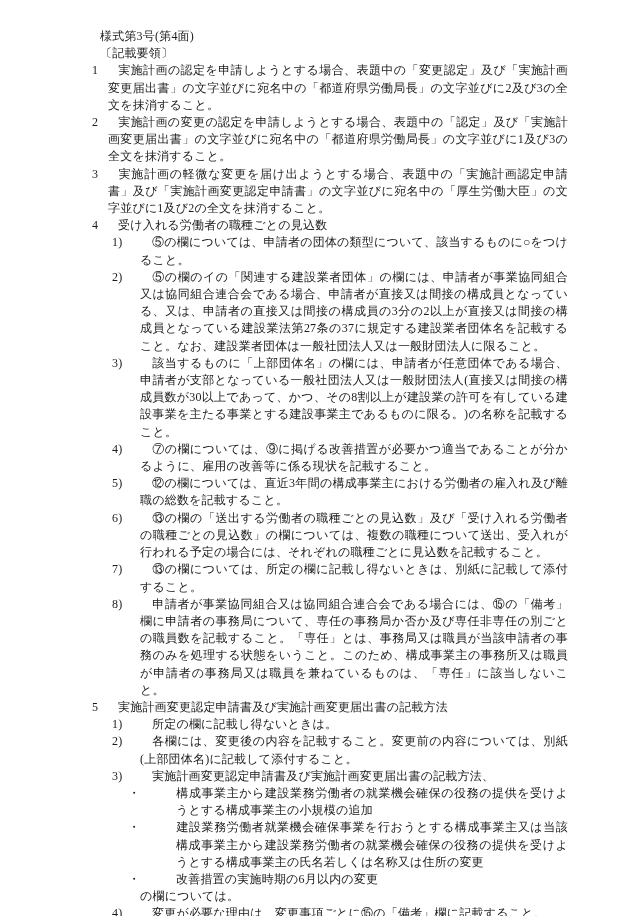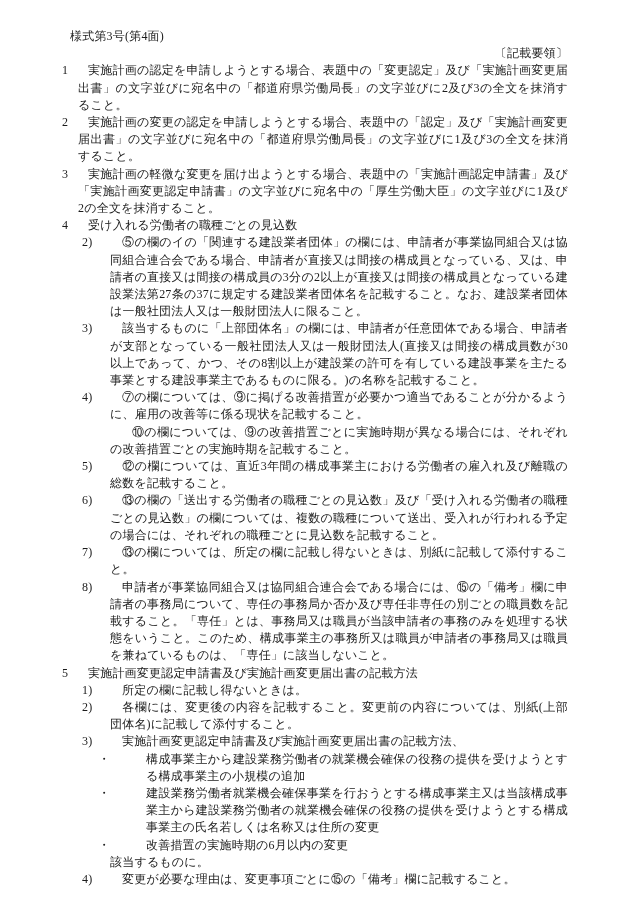--- a/index.html
+++ b/index.html
@@ -8,28 +8,28 @@
     width: 630px;
     height: 916px;
     overflow: hidden;
     font-family: "Liberation Serif", "DejaVu Serif", serif;
     color: #1b1b1b;
   }
   .page {
     width: 630px;
     height: 916px;
     background: #ffffff;
-    padding: 28px 62px 10px 70px;
+    padding: 28px 62px 10px 100px;
     font-size: 12px;
     line-height: 17.2px;
     letter-spacing: 0.2px;
   }
   p { text-align: justify; }
   .form-label { white-space: nowrap; }
-  .section-heading { white-space: nowrap; text-align: right; }
+  .section-heading { white-space: nowrap; }
   
   .item { padding-left: 8px; text-indent: -8px; }
   .item .inum { display: inline-block; width: 18px; }
   
   .sub { padding-left: 40px; text-indent: -14px; }
   .sub .snum { display: inline-block; width: 26px; }
   
   .sub-extra { padding-left: 40px; text-indent: 22px; }
   
   .bullet { padding-left: 76px; text-indent: -24px; }
@@ -46,28 +46,28 @@
   <div class="section-heading">〔記載要領〕</div>
 
   <p class="item"><span class="inum">1</span><span>実施計画の認定を申請しようとする場合、表題中の「変更認定」及び「実施計画変更届出書」の文字並びに宛名中の「都道府県労働局長」の文字並びに2及び3の全文を抹消すること。</span></p>
 
   <p class="item"><span class="inum">2</span><span>実施計画の変更の認定を申請しようとする場合、表題中の「認定」及び「実施計画変更届出書」の文字並びに宛名中の「都道府県労働局長」の文字並びに1及び3の全文を抹消すること。</span></p>
 
   <p class="item"><span class="inum">3</span><span>実施計画の軽微な変更を届け出ようとする場合、表題中の「実施計画認定申請書」及び「実施計画変更認定申請書」の文字並びに宛名中の「厚生労働大臣」の文字並びに1及び2の全文を抹消すること。</span></p>
 
   <p class="item"><span class="inum">4</span><span>受け入れる労働者の職種ごとの見込数</span></p>
 
+  <p class="sub"><span class="snum">1)</span><span>⑤の欄については、申請者の団体の類型について、該当するものに○をつけること。</span></p>
 
   <p class="sub"><span class="snum">2)</span><span>⑤の欄のイの「関連する建設業者団体」の欄には、申請者が事業協同組合又は協同組合連合会である場合、申請者が直接又は間接の構成員となっている、又は、申請者の直接又は間接の構成員の3分の2以上が直接又は間接の構成員となっている建設業法第27条の37に規定する建設業者団体名を記載すること。なお、建設業者団体は一般社団法人又は一般財団法人に限ること。</span></p>
 
   <p class="sub"><span class="snum">3)</span><span>該当するものに「上部団体名」の欄には、申請者が任意団体である場合、申請者が支部となっている一般社団法人又は一般財団法人(直接又は間接の構成員数が30以上であって、かつ、その8割以上が建設業の許可を有している建設事業を主たる事業とする建設事業主であるものに限る。)の名称を記載すること。</span></p>
 
   <p class="sub"><span class="snum">4)</span><span>⑦の欄については、⑨に掲げる改善措置が必要かつ適当であることが分かるように、雇用の改善等に係る現状を記載すること。</span></p>
 
-  <p class="sub-extra">⑩の欄については、⑨の改善措置ごとに実施時期が異なる場合には、それぞれの改善措置ごとの実施時期を記載すること。</p>
 
   <p class="sub"><span class="snum">5)</span><span>⑫の欄については、直近3年間の構成事業主における労働者の雇入れ及び離職の総数を記載すること。</span></p>
 
   <p class="sub"><span class="snum">6)</span><span>⑬の欄の「送出する労働者の職種ごとの見込数」及び「受け入れる労働者の職種ごとの見込数」の欄については、複数の職種について送出、受入れが行われる予定の場合には、それぞれの職種ごとに見込数を記載すること。</span></p>
 
   <p class="sub"><span class="snum">7)</span><span>⑬の欄については、所定の欄に記載し得ないときは、別紙に記載して添付すること。</span></p>
 
   <p class="sub"><span class="snum">8)</span><span>申請者が事業協同組合又は協同組合連合会である場合には、⑮の「備考」欄に申請者の事務局について、専任の事務局か否か及び専任非専任の別ごとの職員数を記載すること。「専任」とは、事務局又は職員が当該申請者の事務のみを処理する状態をいうこと。このため、構成事業主の事務所又は職員が申請者の事務局又は職員を兼ねているものは、「専任」に該当しないこと。</span></p>
 
   <p class="item"><span class="inum">5</span><span>実施計画変更認定申請書及び実施計画変更届出書の記載方法</span></p>
@@ -77,17 +77,17 @@
   <p class="sub"><span class="snum">2)</span><span>各欄には、変更後の内容を記載すること。変更前の内容については、別紙(上部団体名)に記載して添付すること。</span></p>
 
   <p class="sub"><span class="snum">3)</span><span>実施計画変更認定申請書及び実施計画変更届出書の記載方法、</span></p>
 
   <p class="bullet"><span class="bmark">・</span><span>構成事業主から建設業務労働者の就業機会確保の役務の提供を受けようとする構成事業主の小規模の追加</span></p>
 
   <p class="bullet"><span class="bmark">・</span><span>建設業務労働者就業機会確保事業を行おうとする構成事業主又は当該構成事業主から建設業務労働者の就業機会確保の役務の提供を受けようとする構成事業主の氏名若しくは名称又は住所の変更</span></p>
 
   <p class="bullet"><span class="bmark">・</span><span>改善措置の実施時期の6月以内の変更</span></p>
 
-  <p class="tail">該当するものに。</p>
+  <p class="tail">の欄については。</p>
 
   <p class="sub"><span class="snum">4)</span><span>変更が必要な理由は、変更事項ごとに⑮の「備考」欄に記載すること。</span></p>
 
 </div>
 
 </body></html>

